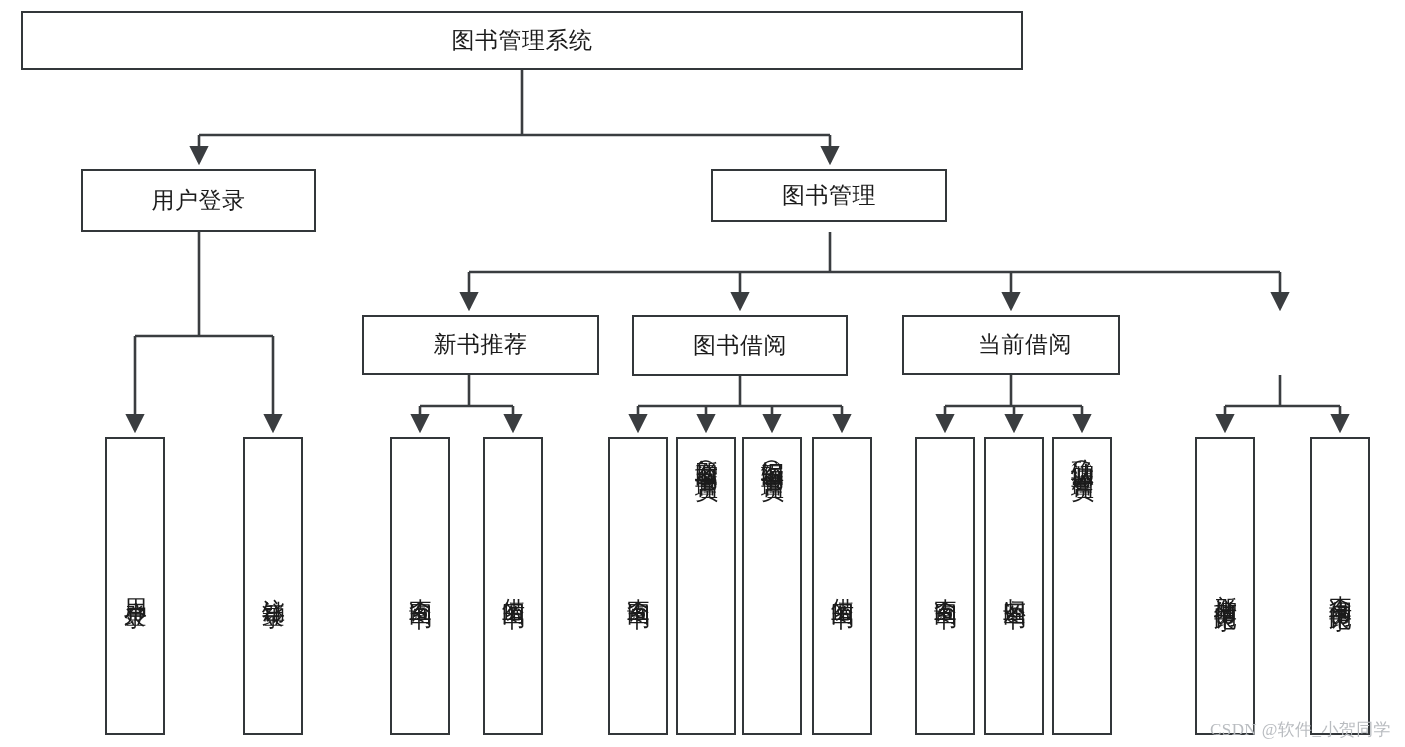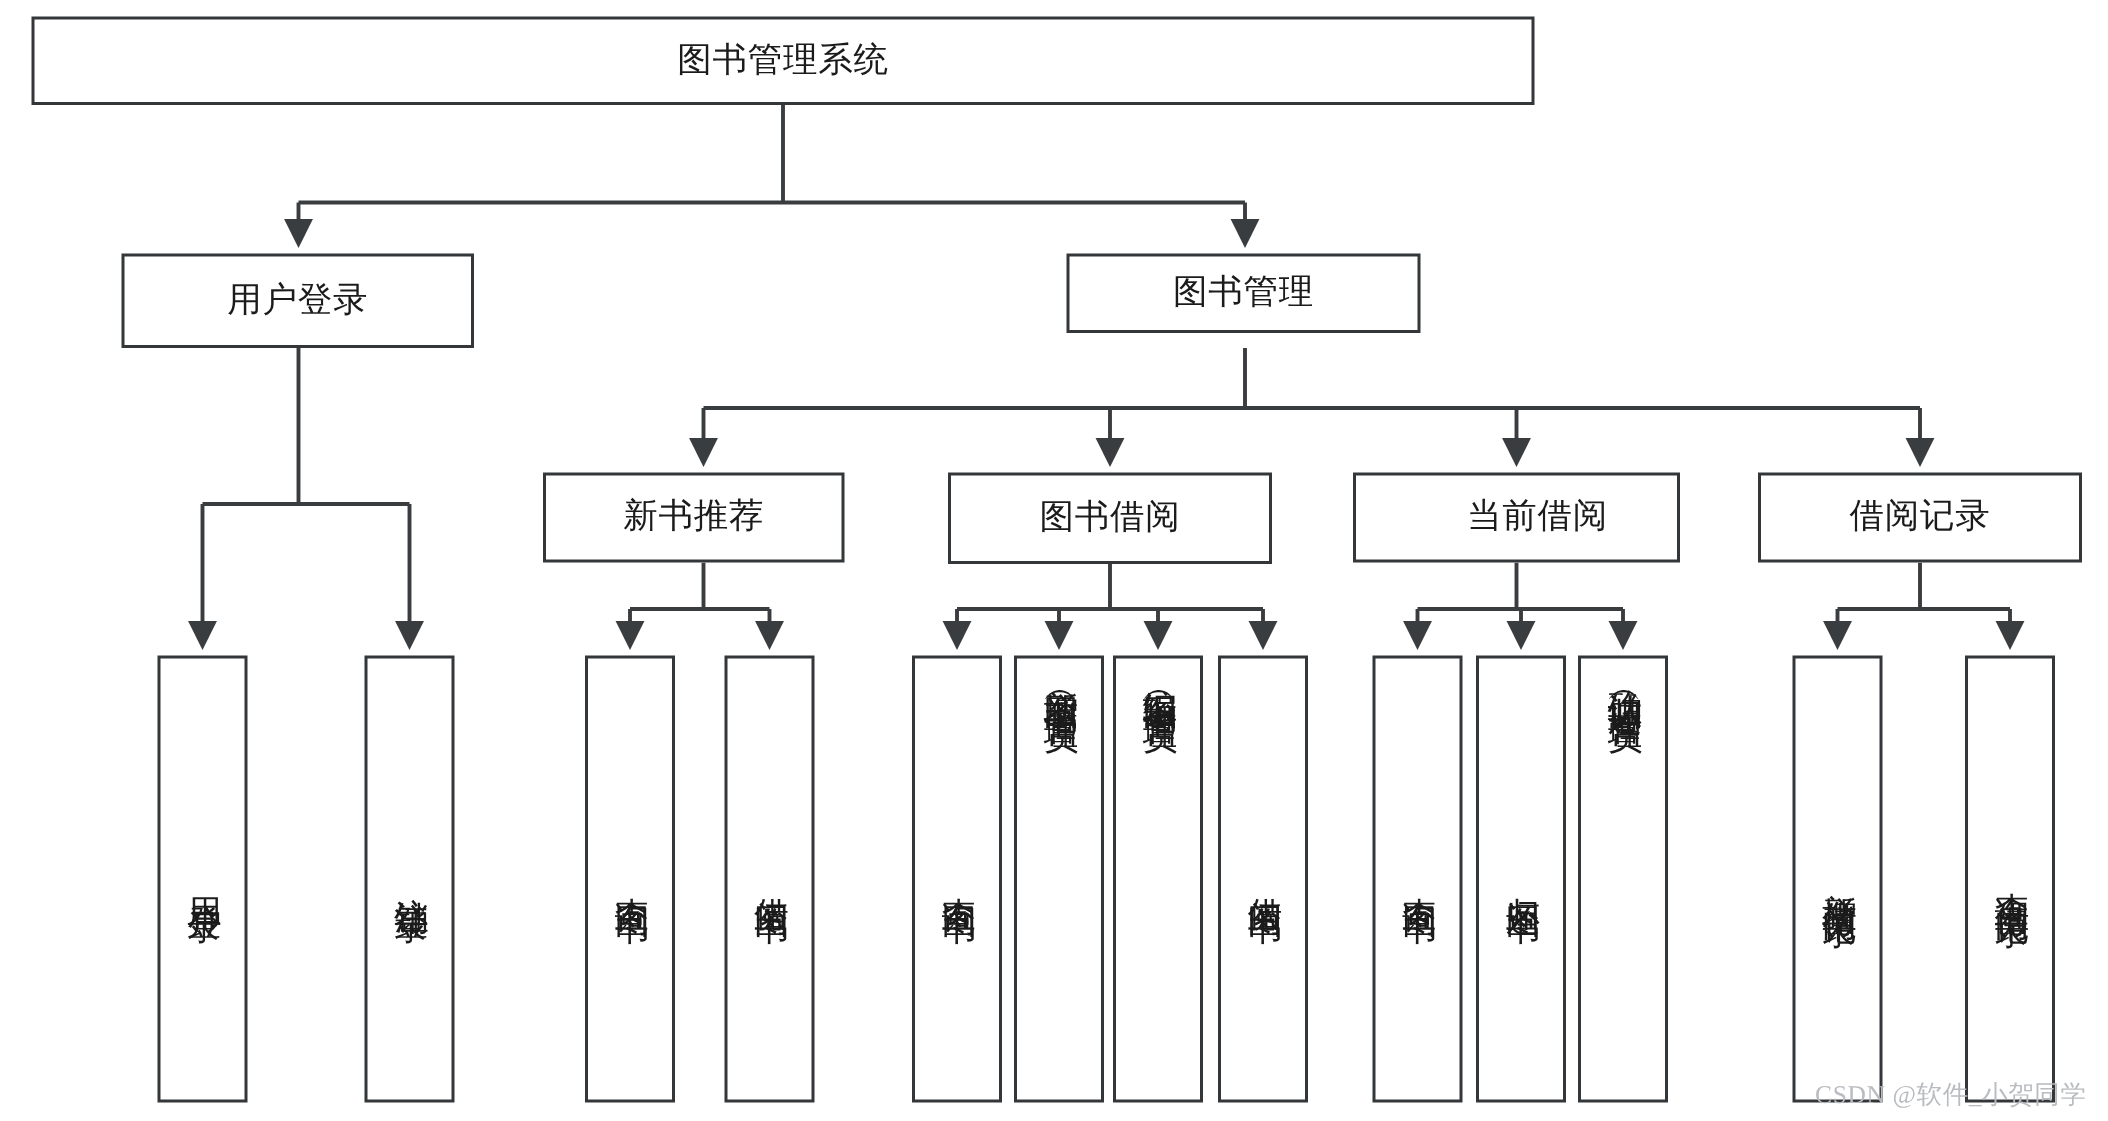--- a/index.html
+++ b/index.html
@@ -133,32 +133,29 @@
     <span class="lbl">图书管理系统</span>
   </div>
 
   <div class="node h" style="left:81px;top:169px;width:235px;height:63px;">
     <span class="lbl">用户登录</span>
   </div>
   <div class="node h" style="left:711px;top:169px;width:236px;height:53px;">
     <span class="lbl">图书管理</span>
   </div>
 
-  <div class="node h" style="left:362px;top:315px;width:201px;height:60px;">
+  <div class="node h" style="left:362px;top:315px;width:237px;height:60px;">
     <span class="lbl">新书推荐</span>
   </div>
   <div class="node h" style="left:632px;top:315px;width:216px;height:61px;">
     <span class="lbl">图书借阅</span>
   </div>
   <div class="node h" style="left:902px;top:315px;width:218px;height:60px;padding-left:28px;">
     <span class="lbl">当前借阅</span>
   </div>
-  <div class="node h" style="left:1172px;top:315px;width:216px;height:60px;">
-    <span class="lbl">借阅记录</span>
-  </div>
 
   <div class="node v mid" style="left:105px;top:437px;width:60px;height:298px;">
     <span class="lbl">用户登录</span>
   </div>
   <div class="node v mid" style="left:243px;top:437px;width:60px;height:298px;">
     <span class="lbl">注销登录</span>
   </div>
 
   <div class="node v mid" style="left:390px;top:437px;width:60px;height:298px;">
     <span class="lbl">查询图书</span>

